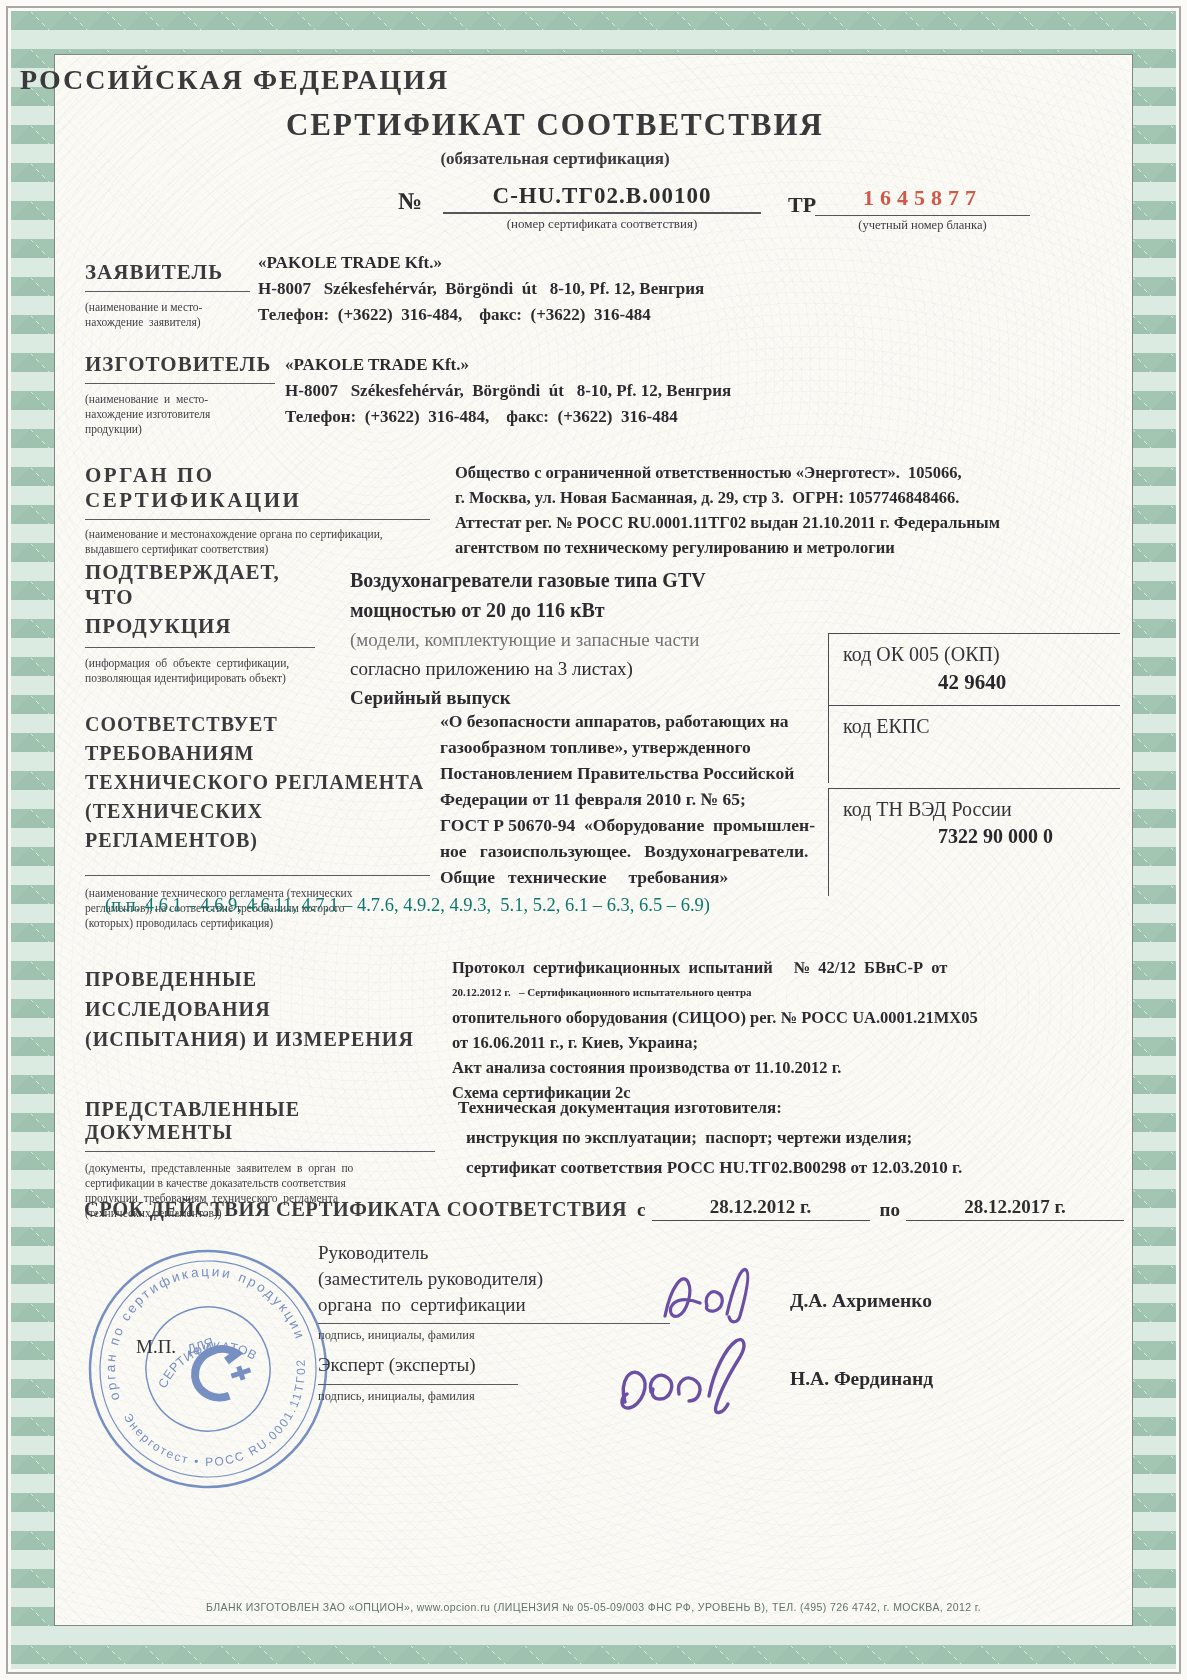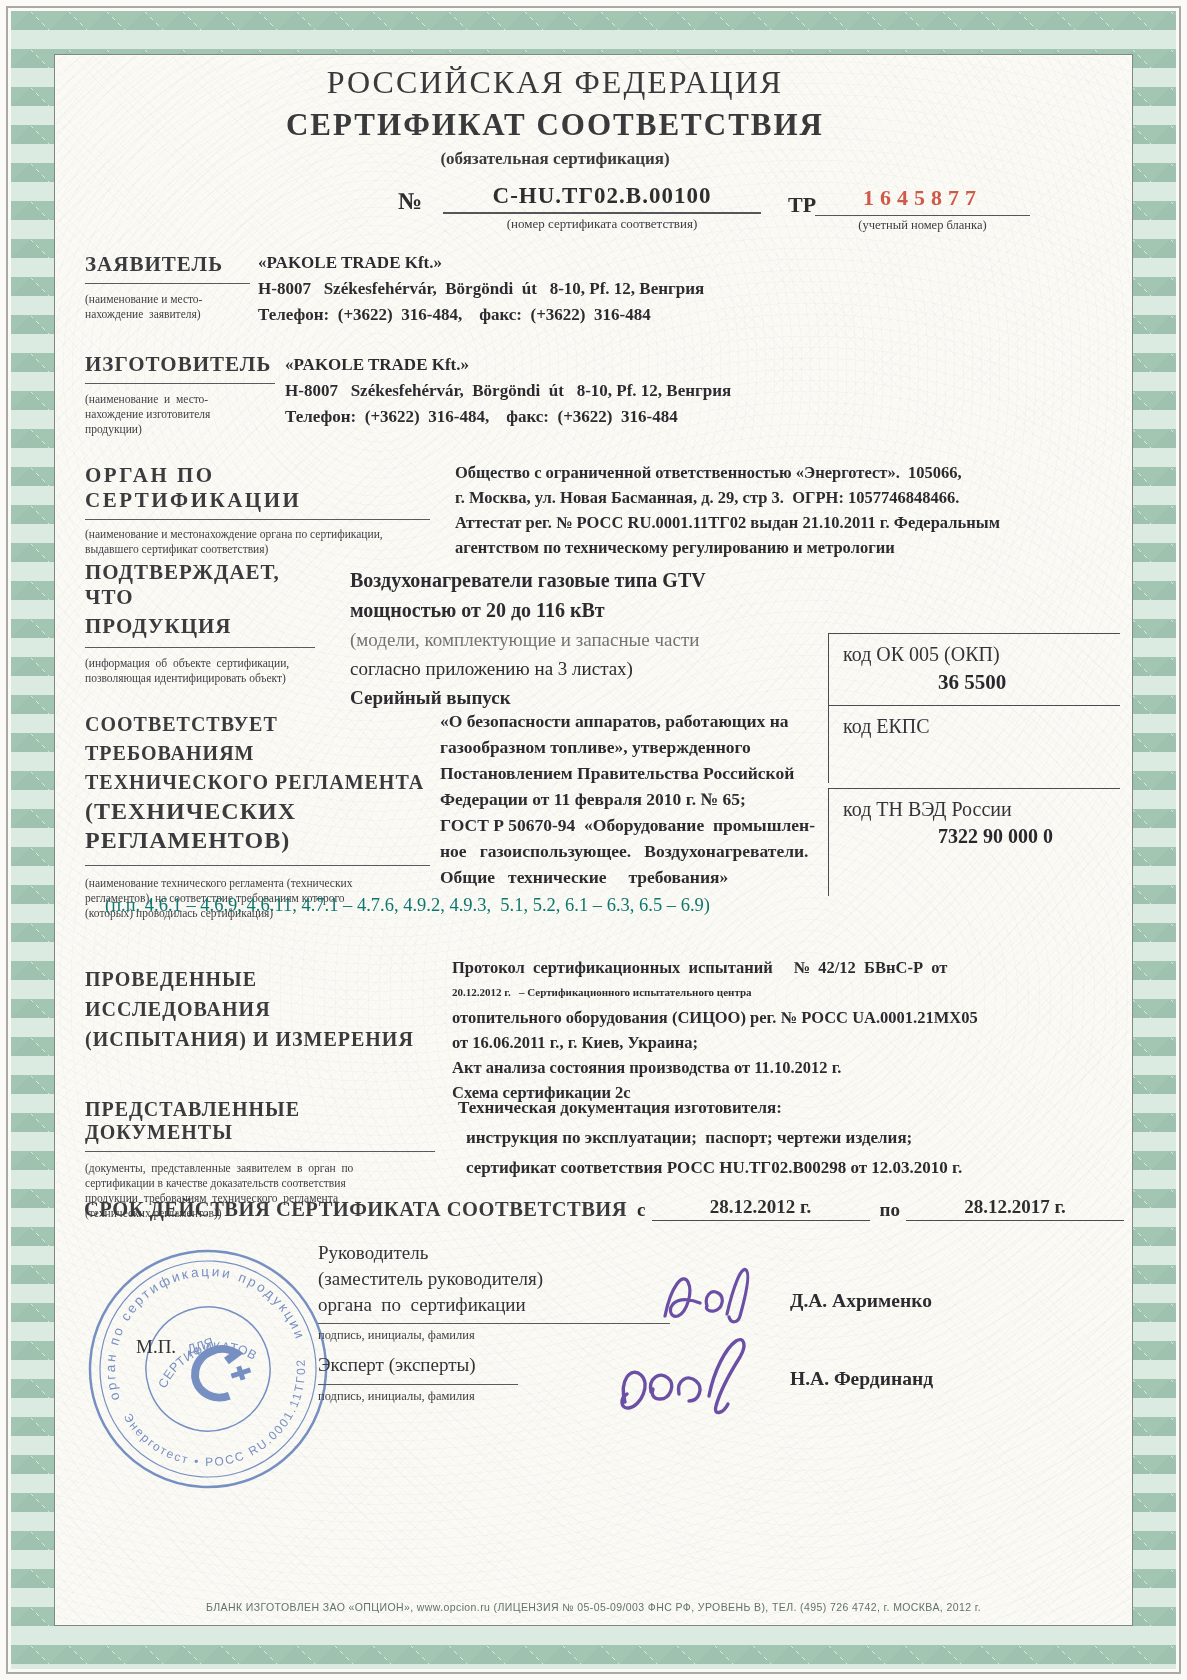--- a/index.html
+++ b/index.html
@@ -24,21 +24,21 @@
       repeating-radial-gradient(circle at 30% 20%, rgba(140,150,190,0.05) 0 1px, transparent 1px 9px),
       repeating-radial-gradient(circle at 70% 60%, rgba(140,170,150,0.05) 0 1px, transparent 1px 11px),
       repeating-linear-gradient(45deg, rgba(120,130,170,0.03) 0 1px, transparent 1px 7px),
       repeating-linear-gradient(-45deg, rgba(120,160,140,0.03) 0 1px, transparent 1px 7px);
   }
 
   .abs { position:absolute; }
   .pre { white-space:pre; }
 
   
-  .h-country { top:64px; left:20px; width:1070px; text-align:center; font-size:32px; font-weight:normal; letter-spacing:2px; color:#3a3a3c; }
+  .h-country { top:64px; left:20px; width:1070px; text-align:left; font-size:28px; font-weight:bold; letter-spacing:2px; color:#3a3a3c; }
   .h-title   { top:107px; left:20px; width:1070px; text-align:center; font-size:31px; font-weight:bold; letter-spacing:2px; color:#3a3a3c; }
   .h-sub     { top:149px; left:20px; width:1070px; text-align:center; font-size:17px; font-weight:bold; color:#3a3a3c; }
 
   .no-prefix { top:188px; left:398px; font-size:24px; font-weight:bold; }
   .no-block  { top:183px; left:443px; width:318px; text-align:center; }
   .no-value  { display:block; font-size:23px; font-weight:bold; letter-spacing:1px; border-bottom:2px solid #55555a; padding-bottom:3px; }
   .no-cap    { display:block; font-size:13px; margin-top:2px; color:#3c3c40; }
   .tr-prefix { top:192px; left:788px; font-size:22px; font-weight:bold; }
   .tr-block  { top:185px; left:815px; width:215px; text-align:center; }
   .tr-value  { display:block; font-size:22px; font-weight:bold; letter-spacing:6px; color:#cf5a49; border-bottom:1.5px solid #55555a; padding-bottom:4px; }
@@ -85,21 +85,21 @@
   <div class="abs no-block">
     <span class="no-value">C-HU.ТГ02.В.00100</span>
     <span class="no-cap">(номер сертификата соответствия)</span>
   </div>
   <div class="abs tr-prefix">ТР</div>
   <div class="abs tr-block">
     <span class="tr-value">1645877</span>
     <span class="tr-cap">(учетный номер бланка)</span>
   </div>
 
-  <div class="abs" style="top:252px;left:85px;width:165px;">
+  <div class="abs" style="top:260px;left:85px;width:165px;">
     <div class="sec-label rule" style="font-size:21px;padding-bottom:6px;">ЗАЯВИТЕЛЬ</div>
     <div class="sec-sub" style="margin-top:8px;">
       <div class="pre">(наименование и место-</div>
       <div class="pre">нахождение  заявителя)</div>
     </div>
   </div>
   <div class="abs" style="top:250px;left:258px;width:640px;">
     <div class="doc-line pre">«PAKOLE TRADE Kft.»</div>
     <div class="doc-line pre">H-8007   Székesfehérvár,  Börgöndi  út   8-10, Pf. 12, Венгрия</div>
     <div class="doc-line pre">Телефон:  (+3622)  316-484,    факс:  (+3622)  316-484</div>
@@ -143,27 +143,27 @@
   </div>
   <div class="abs" style="top:565px;left:350px;width:480px;">
     <div class="doc-line" style="font-size:20px;line-height:30px;">Воздухонагреватели газовые типа GTV</div>
     <div class="doc-line" style="font-size:20px;line-height:30px;">мощностью от 20 до 116 кВт</div>
     <div style="font-size:19px;line-height:29px;color:#737373;">(модели, комплектующие и запасные части</div>
     <div style="font-size:19px;line-height:29px;color:#2c2c30;">согласно приложению на 3 листах)</div>
     <div class="doc-line" style="font-size:19px;line-height:29px;">Серийный выпуск</div>
   </div>
   <div class="abs code-box" style="top:633px;left:828px;width:292px;height:150px;">
     <div class="code-label">код ОК 005 (ОКП)</div>
-    <div class="code-value" style="margin:4px 0 0 95px;">36 5500</div>
+    <div class="code-value" style="margin:4px 0 0 95px;">42 9640</div>
   </div>
 
   <div class="abs" style="top:710px;left:85px;width:345px;">
     <div class="sec-label" style="font-size:20px;line-height:29px;">СООТВЕТСТВУЕТ ТРЕБОВАНИЯМ</div>
     <div class="sec-label" style="font-size:20px;line-height:29px;">ТЕХНИЧЕСКОГО  РЕГЛАМЕНТА</div>
-    <div class="sec-label rule" style="font-size:24px;line-height:29px;padding-bottom:10px;">(ТЕХНИЧЕСКИХ  РЕГЛАМЕНТОВ)</div>
+    <div class="sec-label rule" style="font-size:20px;line-height:29px;padding-bottom:20px;">(ТЕХНИЧЕСКИХ  РЕГЛАМЕНТОВ)</div>
     <div class="sec-sub" style="margin-top:10px;">
       <div>(наименование технического регламента (технических</div>
       <div>регламентов), на соответствие требованиям которого</div>
       <div>(которых) проводилась сертификация)</div>
     </div>
   </div>
   <div class="abs" style="top:708px;left:440px;width:390px;">
     <div class="doc-line pre" style="font-size:17.5px;">«О безопасности аппаратов, работающих на</div>
     <div class="doc-line pre" style="font-size:17.5px;">газообразном топливе», утвержденного</div>
     <div class="doc-line pre" style="font-size:17.5px;">Постановлением Правительства Российской</div>

